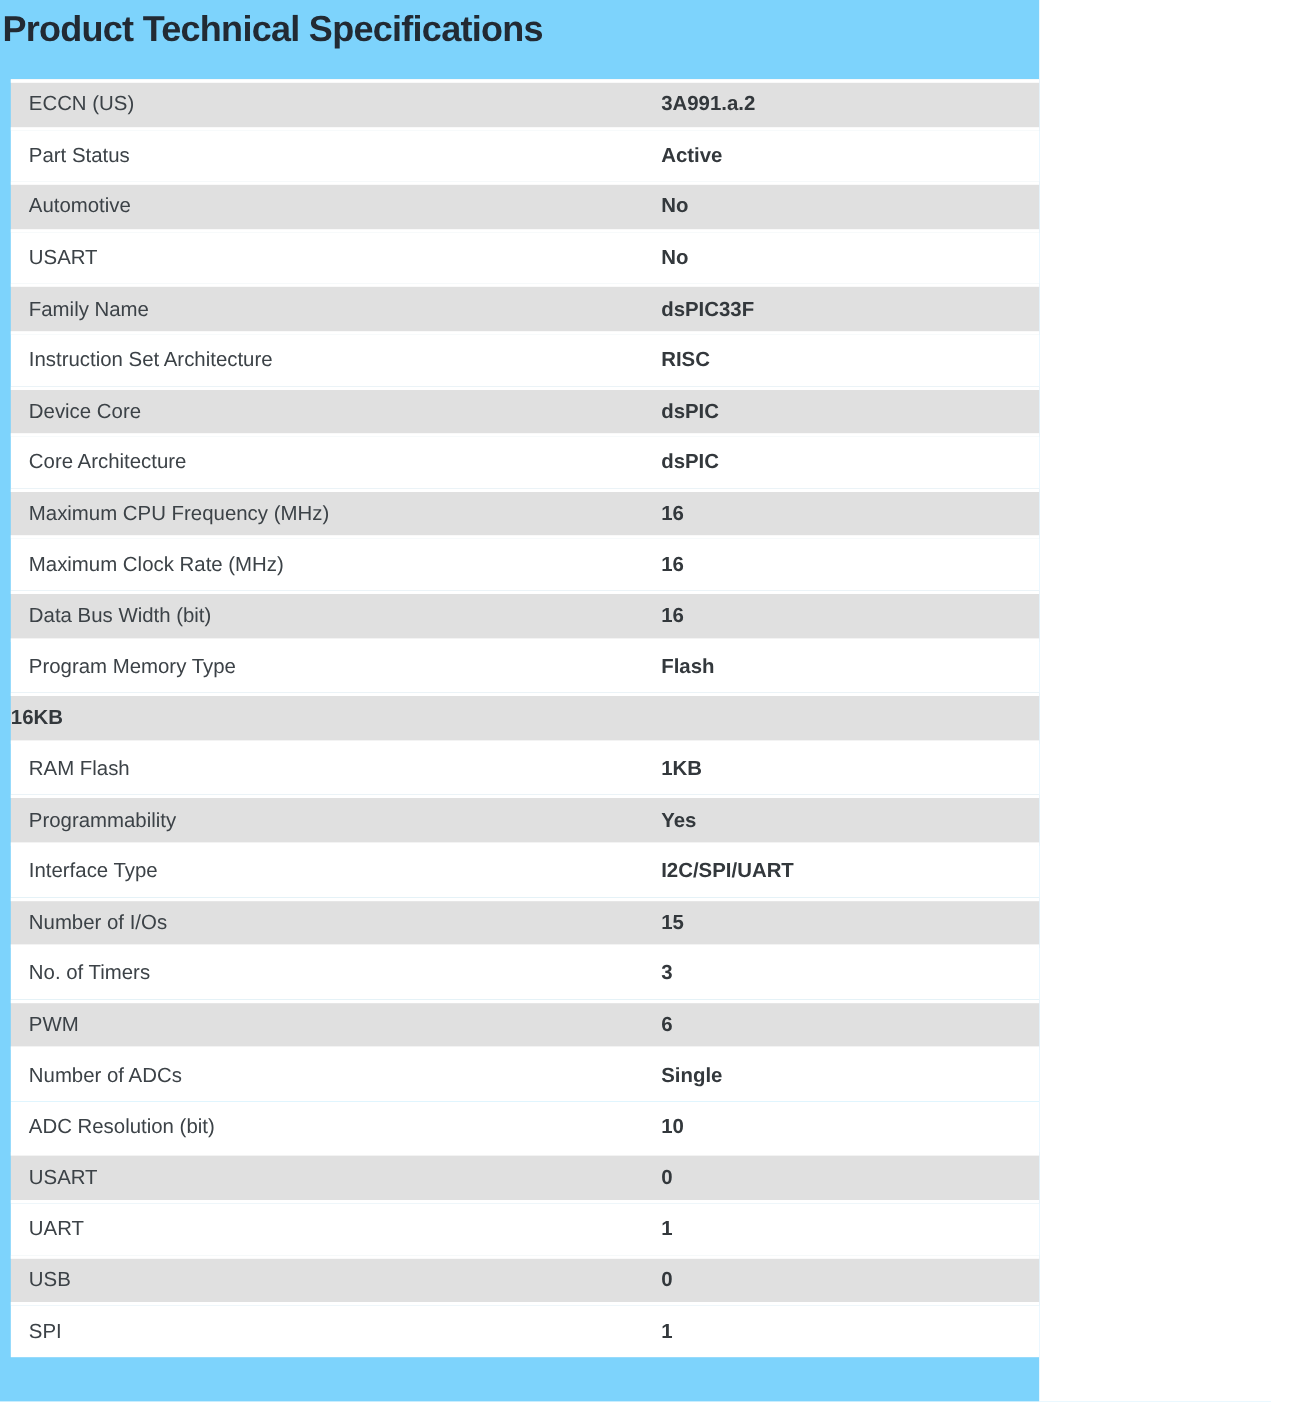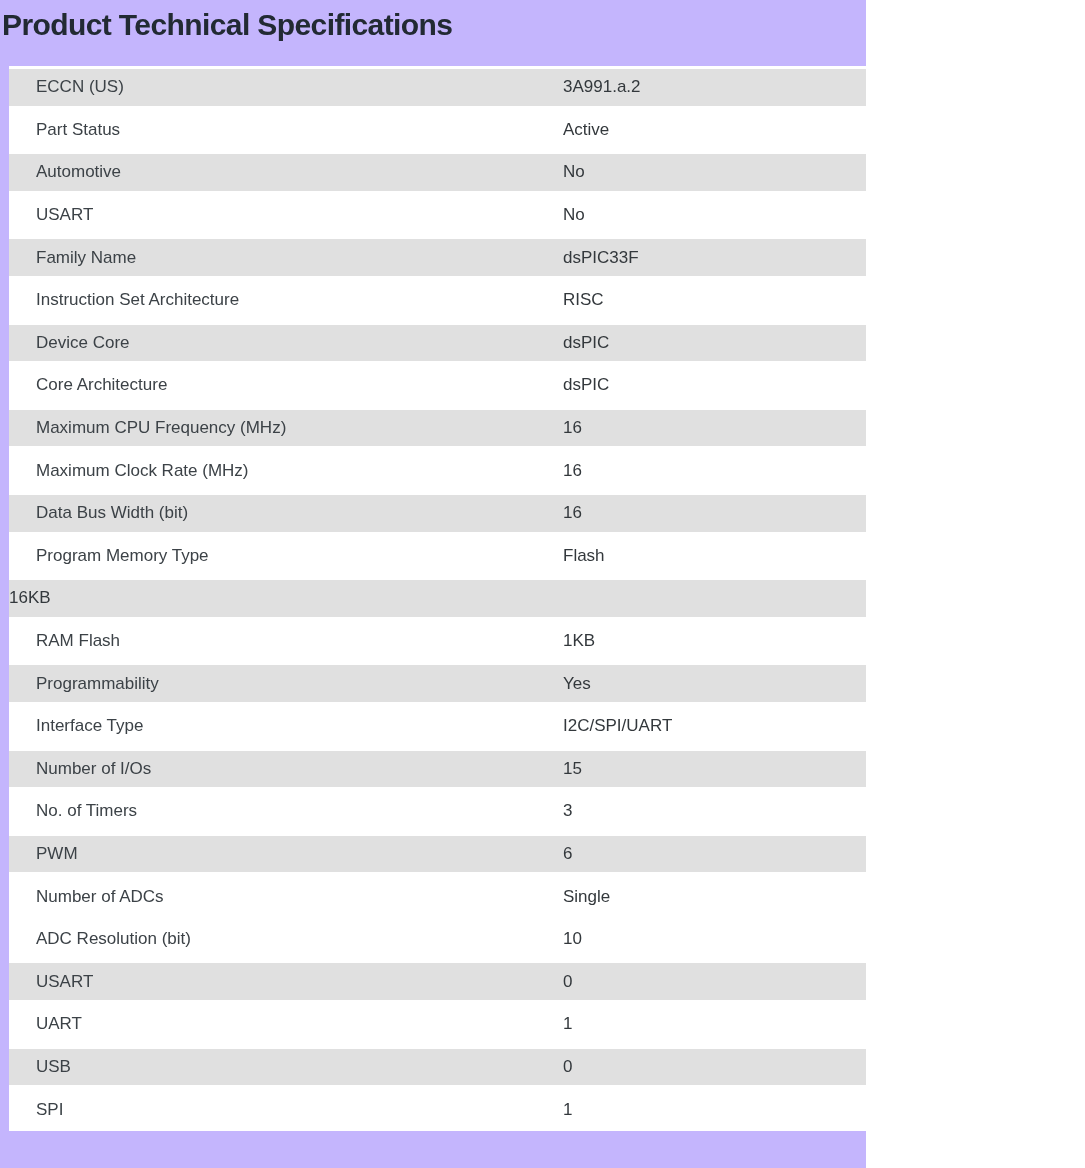--- a/index.html
+++ b/index.html
@@ -6,21 +6,21 @@
     margin: 0;
     padding: 0;
     background: #ffffff;
     font-family: "Liberation Sans", sans-serif;
   }
   .page {
     position: relative;
     width: 866px;
     height: 1168px;
     overflow: hidden;
-    background: #c4b5fd;
+    background: #7dd3fc;
   }
   .page-title {
     margin: 0;
     position: absolute;
     left: 2px;
     top: 6px;
     font-size: 30px;
     line-height: 38px;
     font-weight: 700;
     letter-spacing: -0.6px;
@@ -39,29 +39,29 @@
     box-sizing: border-box;
     background: #ffffff;
   }
   .spec-row.odd {
     background: #e0e0e0;
     border-top: 3px solid #ffffff;
     border-bottom: 3px solid #ffffff;
   }
   .spec-label {
     width: 527px;
-    padding-left: 27px;
+    padding-left: 15px;
     font-size: 17px;
     font-weight: 400;
     color: #3c4247;
     white-space: nowrap;
   }
   .spec-value {
     font-size: 17px;
-    font-weight: 400;
+    font-weight: 700;
     color: #33383c;
     white-space: nowrap;
     text-align: right;
   }
 </style>
 </head>
 <body>
 
 <div class="page">
   <h1 class="page-title">Product Technical Specifications</h1>

